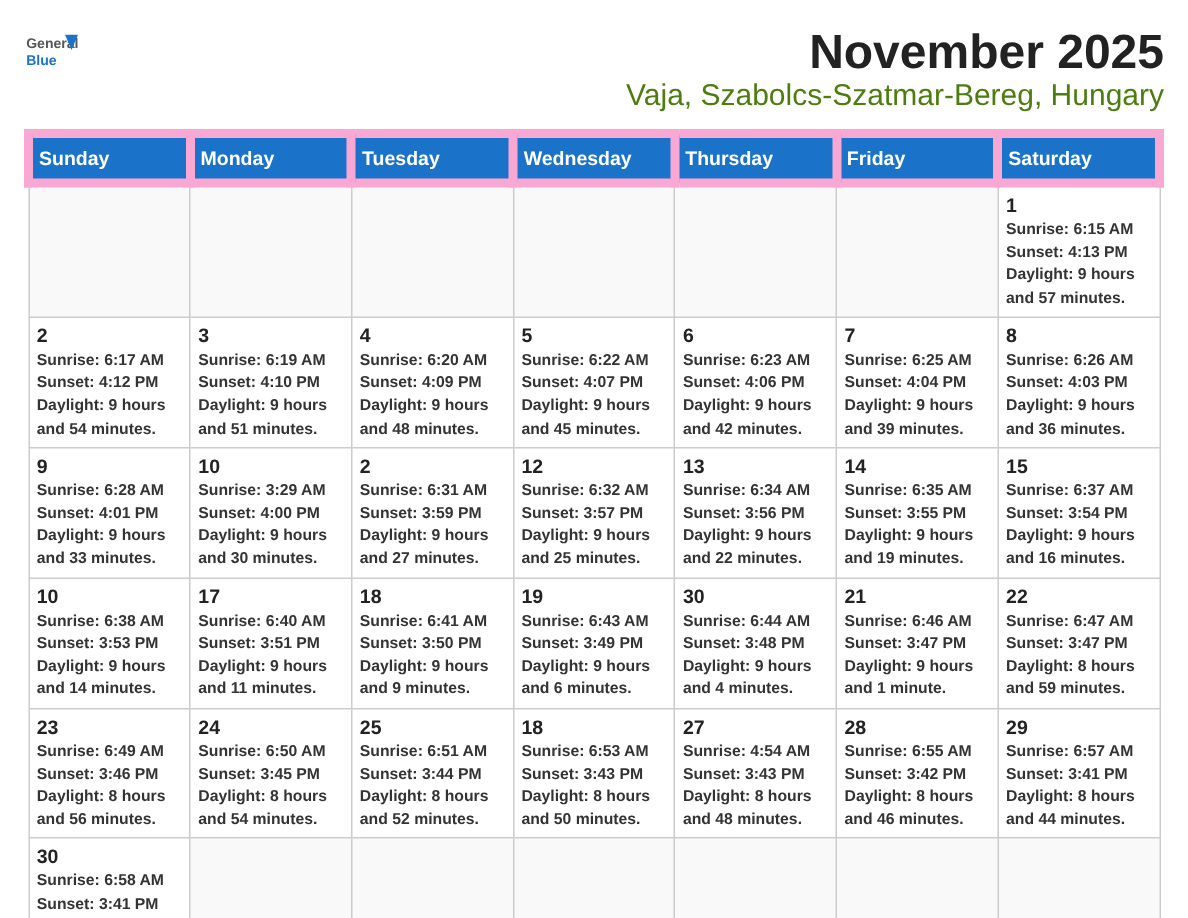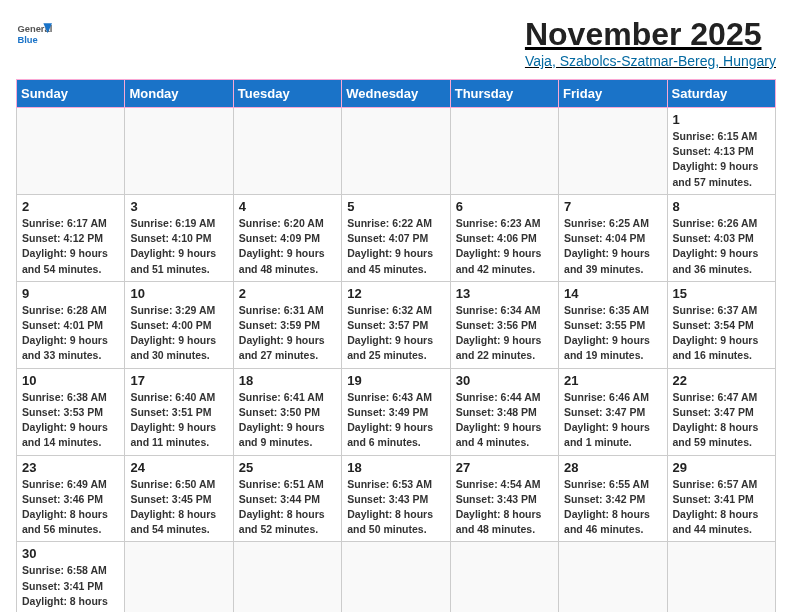--- a/index.html
+++ b/index.html
@@ -19,44 +19,44 @@
     .logo {
       display: flex;
       align-items: center;
       gap: 4px;
     }
     .logo-icon {
       width: 36px;
       height: 36px;
     }
     .title-block {
-      text-decoration: underline;
+      text-align: right;
     }
     .month-title {
       font-size: 32px;
       font-weight: bold;
       color: #222;
     }
     .location {
-      font-size: 14px;
-      color: #0369a1;
+      font-size: 20px;
+      color: #4d7c0f;
     }
     .calendar {
       width: 100%;
       border-collapse: collapse;
       border: 1px solid #ccc;
     }
     .calendar th {
       background: #1a73c8;
       color: #fff;
       font-size: 13px;
       font-weight: bold;
       padding: 6px 4px;
       text-align: left;
-      border: 1px solid #f9a8d4;
+      border: 6px solid #f9a8d4;
     }
     .calendar td {
       border: 1px solid #ccc;
       vertical-align: top;
       padding: 4px 5px;
       font-size: 11px;
       color: #333;
       width: calc(100% / 7);
       min-height: 80px;
     }

